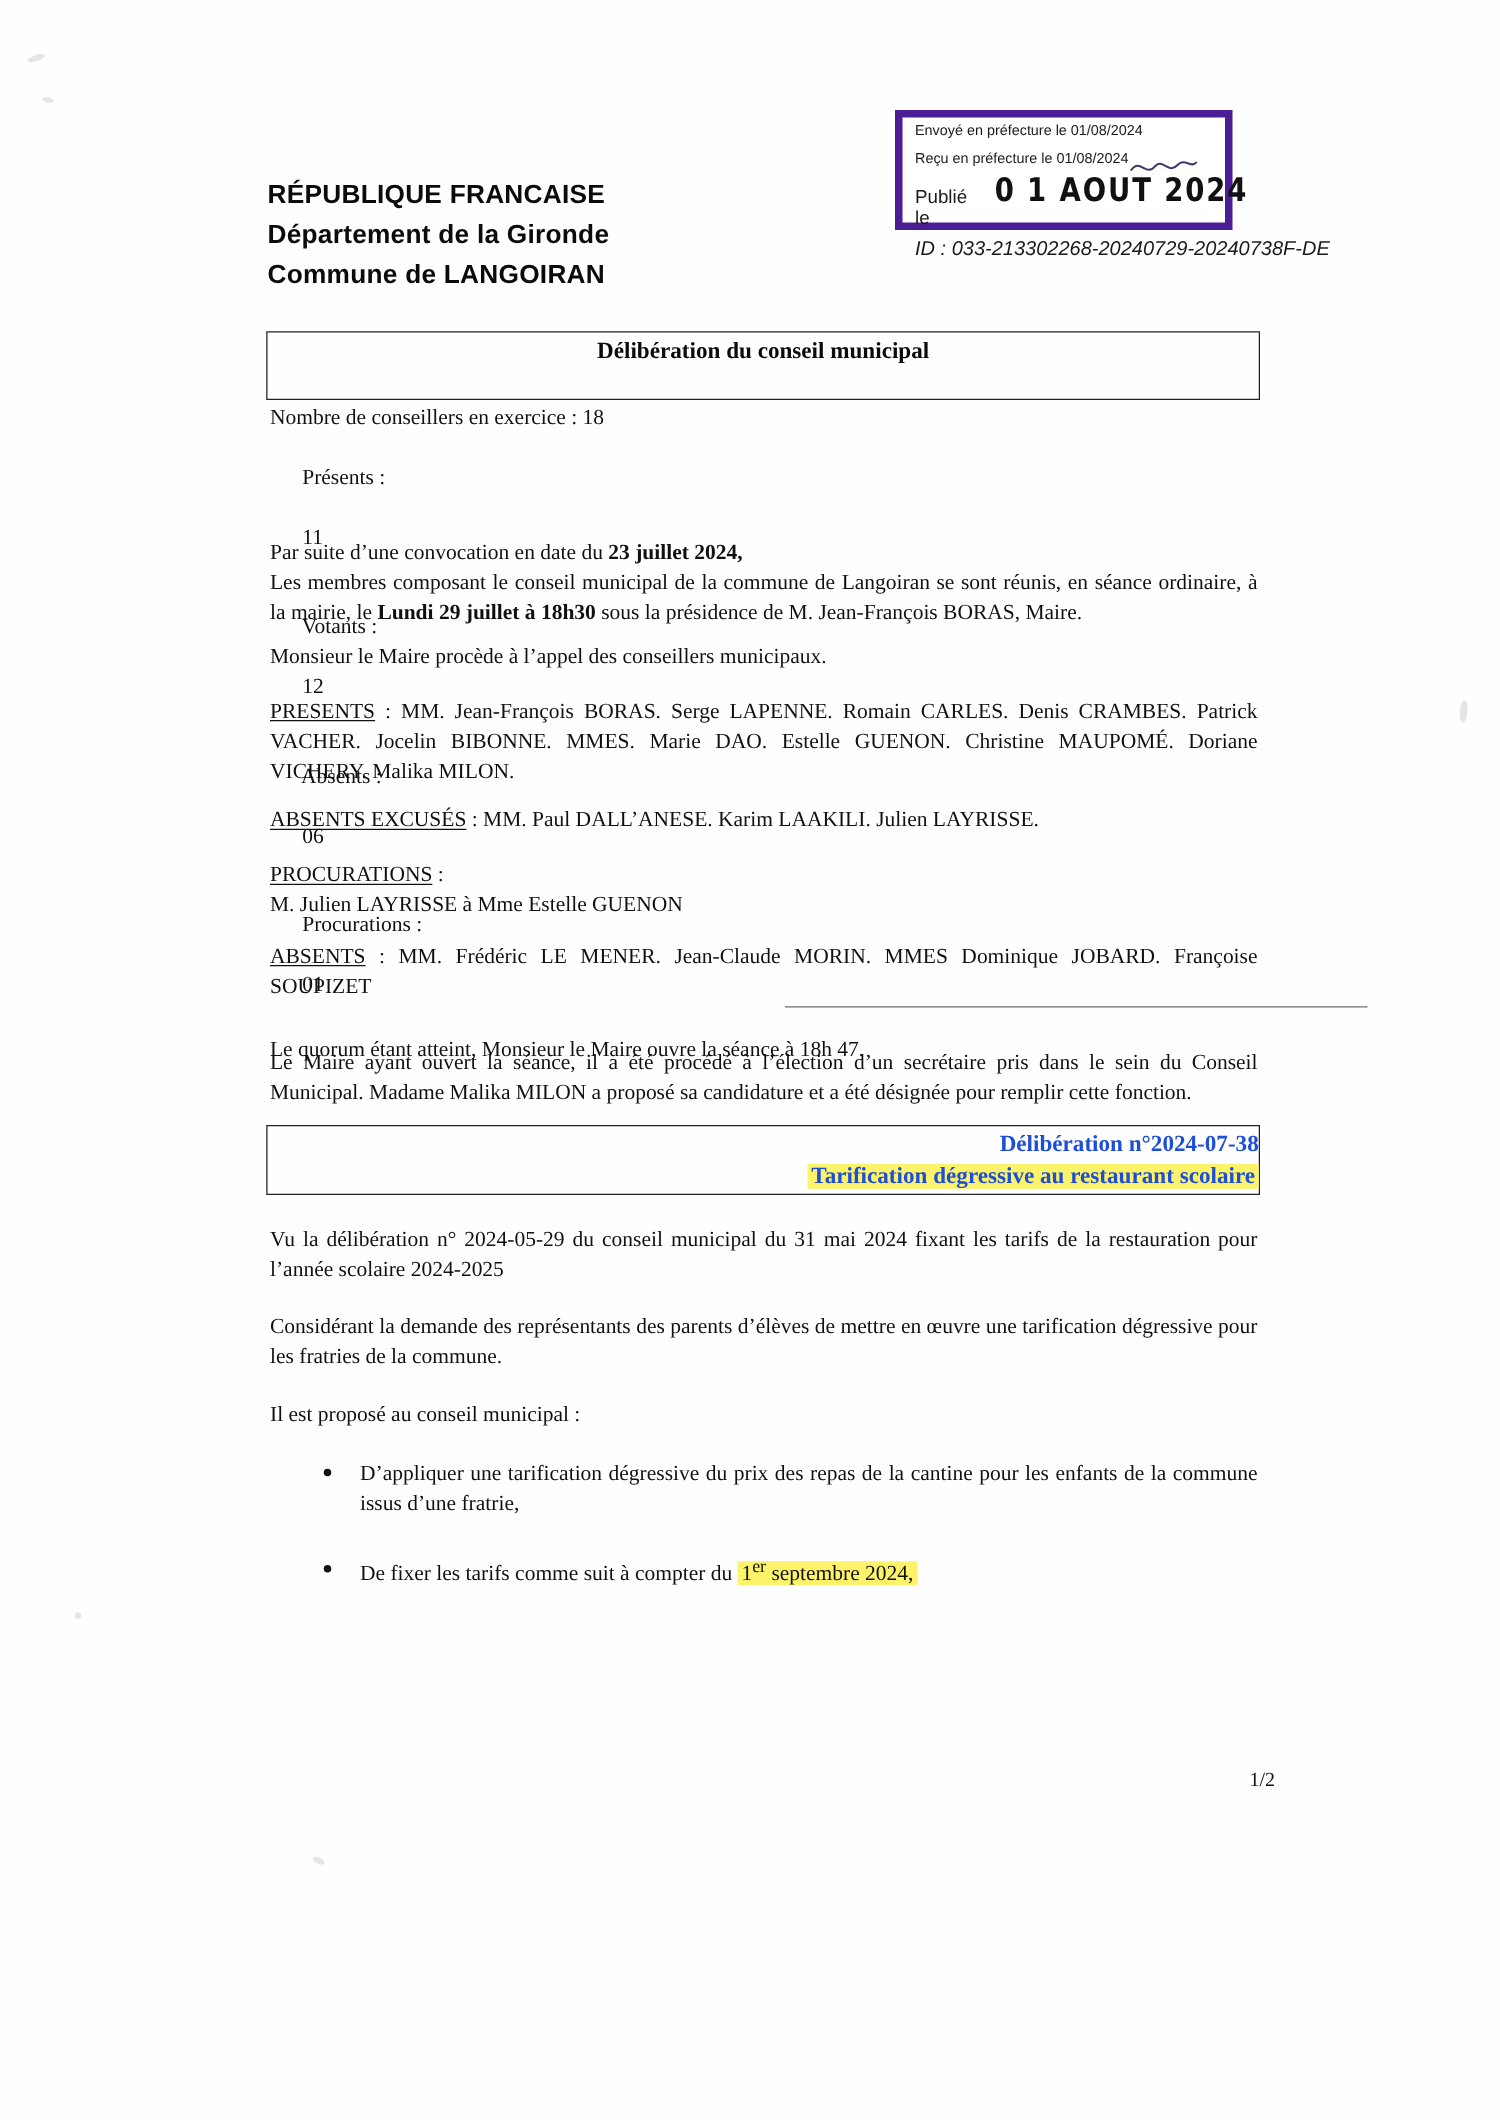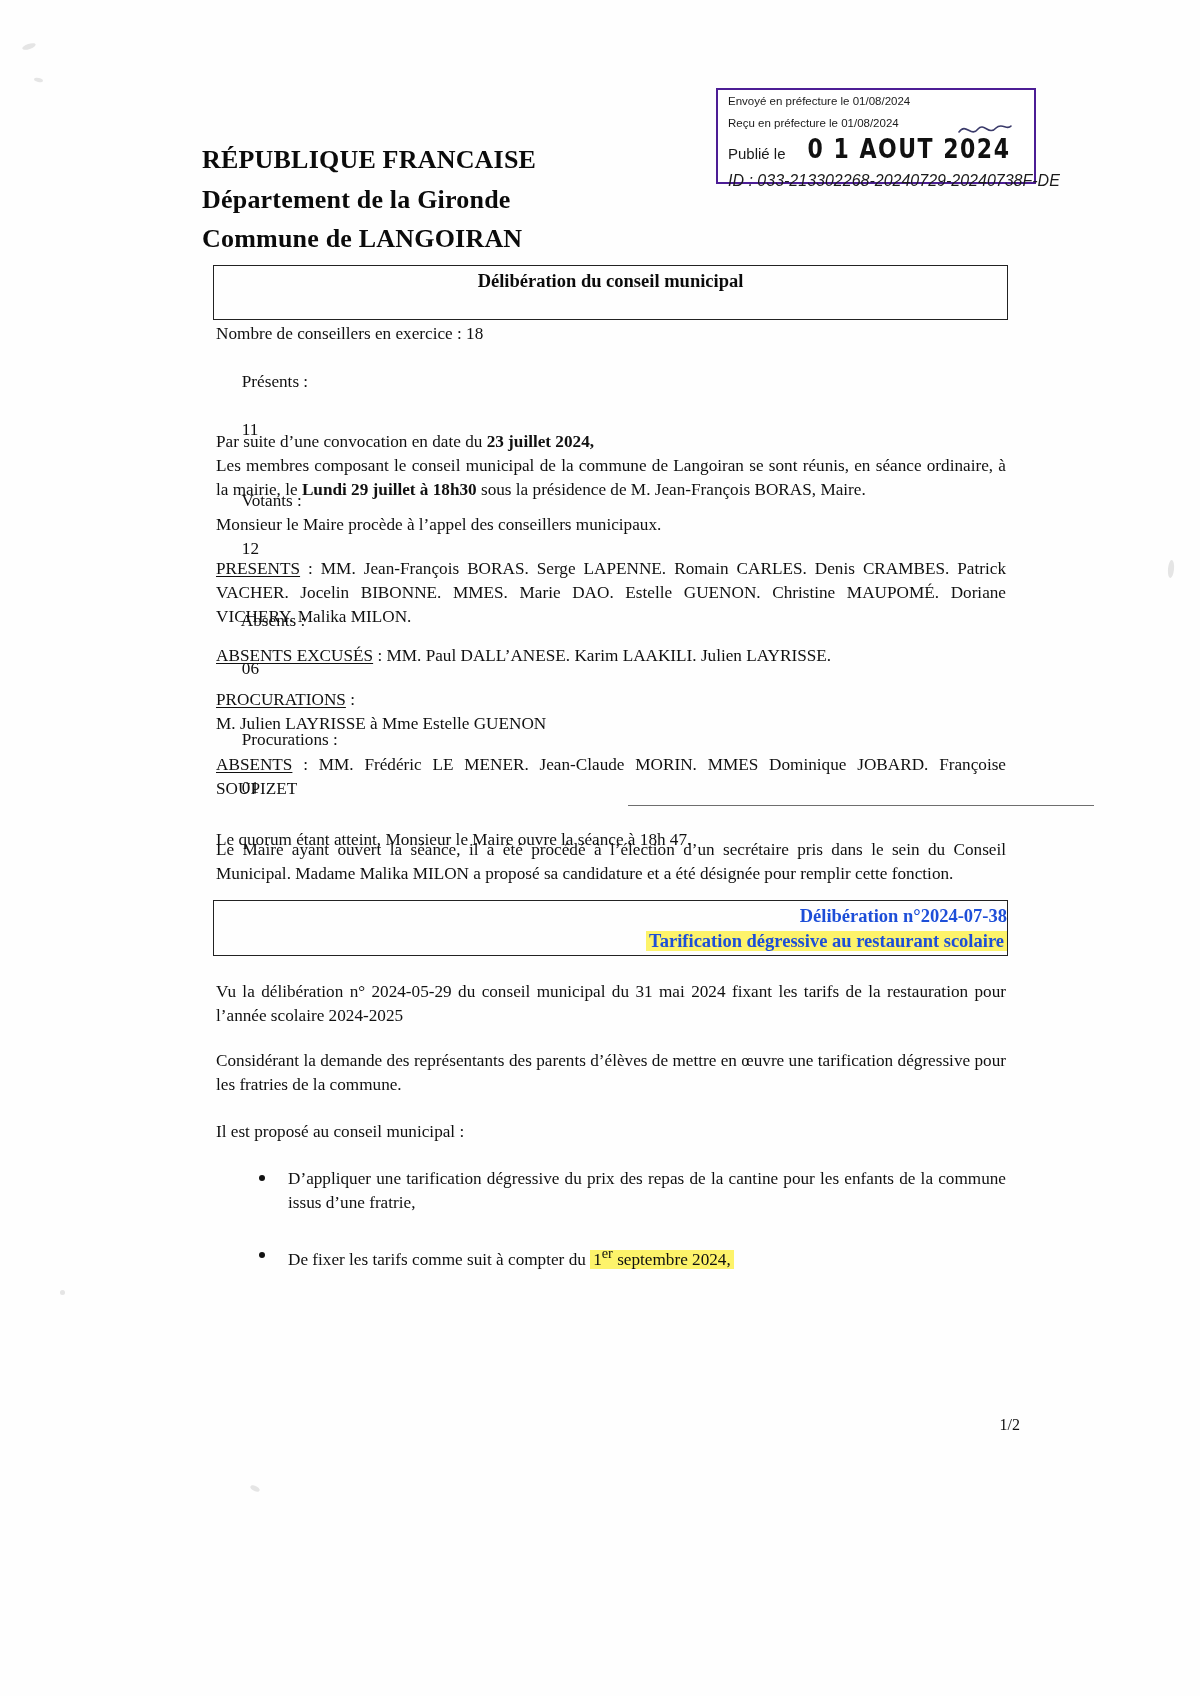--- a/index.html
+++ b/index.html
@@ -30,23 +30,23 @@
   .sp2 { left: 34px;  top: 78px;  width: 9px;  height: 4px; transform: rotate(12deg); }
   .sp3 { left: 250px; top: 1486px;width: 10px; height: 5px; transform: rotate(25deg); }
   .sp4 { left: 1168px;top: 560px; width: 6px;  height: 18px;transform: rotate(5deg); }
   .sp5 { left: 60px;  top: 1290px;width: 5px;  height: 5px; }
 
   
   .stamp {
     position: absolute;
     left: 716px;
     top: 88px;
-    width: 320px;
+    width: 270px;
     height: 96px;
-    border: 2px solid #4c1d95;
+    border: 6px solid #4c1d95;
     background: #ffffff;
     font-family: "Liberation Sans", "DejaVu Sans", sans-serif;
     box-sizing: border-box;
     padding: 6px 0 0 10px;
   }
   .stamp-line {
     font-size: 11.5px;
     color: #1a1a1a;
     line-height: 1.0;
     margin-bottom: 10px;
@@ -84,25 +84,25 @@
     right: 22px;
     top: 30px;
     width: 54px;
     height: 22px;
     pointer-events: none;
   }
 
   
   .letterhead {
     position: absolute;
-    left: 202px;
+    left: 214px;
     top: 140px;
-    font-family: Liberation Serif, serif;
+    font-family: Liberation Sans, sans-serif;
     font-weight: bold;
-    font-size: 26px;
+    font-size: 21px;
     line-height: 1.52;
     letter-spacing: 0.2px;
     color: #0b0b0b;
   }
 
   
   .titlebox {
     position: absolute;
     left: 213px;
     width: 795px;

